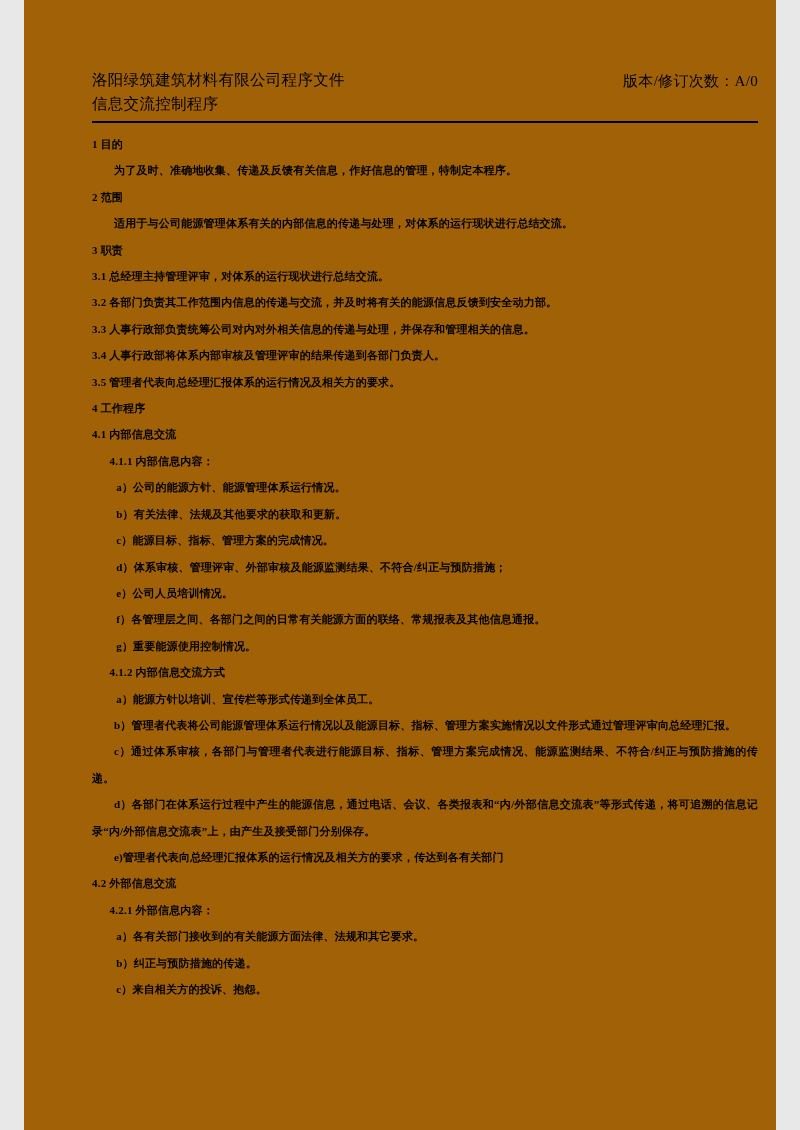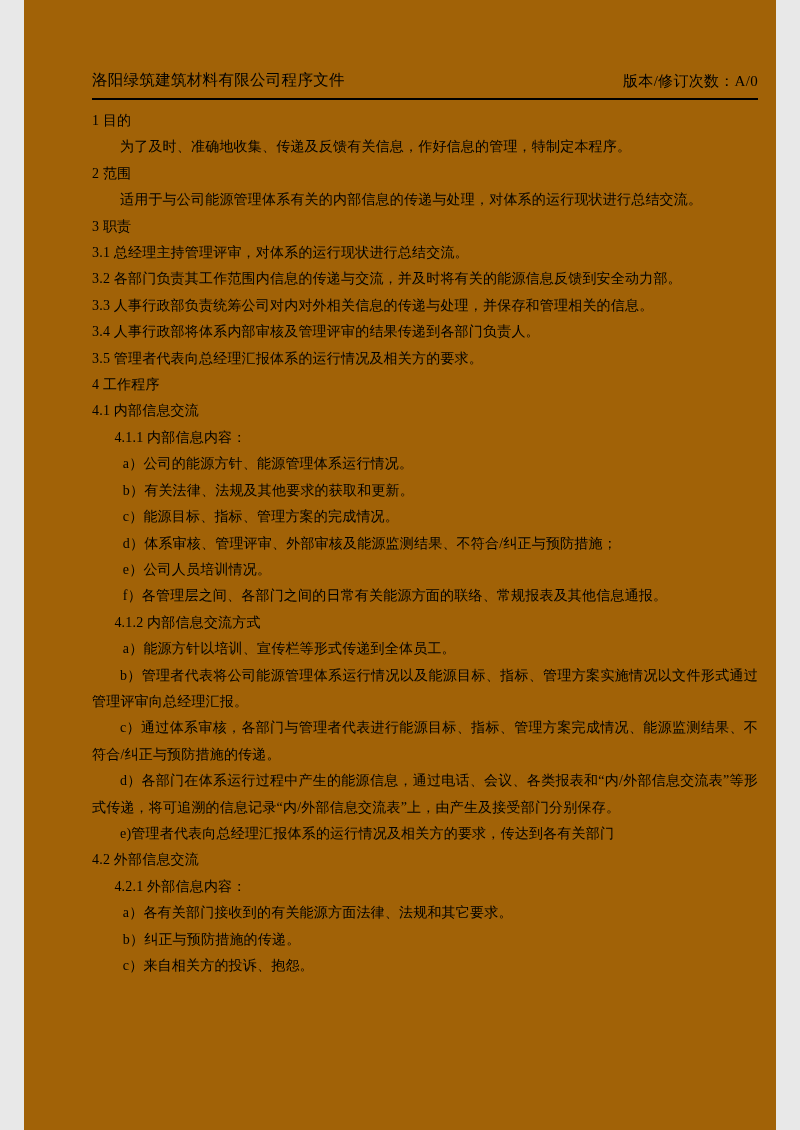--- a/index.html
+++ b/index.html
@@ -43,24 +43,25 @@
     letter-spacing: 0.3px;
     padding-top: 1px;
   }
   .header-rule {
     border-bottom: 2.2px solid #000;
     margin-top: 1px;
     margin-bottom: 8px;
   }
   
   .body-block {
-    font-size: 14px;
+    font-size: 11px;
     line-height: 26.4px;
     letter-spacing: 0.2px;
     text-align: justify;
+    font-weight: bold;
   }
   .p {
     margin: 0;
     white-space: pre-wrap;
   }
   .indent-1 { text-indent: 2em; }
   .lvl-1 { padding-left: 0; }
   .lvl-2 { padding-left: 1.6em; }
   .lvl-3 { padding-left: 2.2em; }
   .hang-wrap {
@@ -70,20 +71,21 @@
 </style>
 </head>
 <body>
 
 <div class="page">
   <div class="content">
 
     <div class="doc-header">
       <div class="header-left">
         <div>洛阳绿筑建筑材料有限公司程序文件</div>
+        <div>信息交流控制程序</div>
       </div>
       <div class="header-right">
         <div>版本/修订次数：A/0</div>
       </div>
     </div>
     <div class="header-rule"></div>
 
     <div class="body-block" id="body-block">
         <p class="p lvl-1">1 目的</p>
         <p class="p lvl-1 indent-1">为了及时、准确地收集、传递及反馈有关信息，作好信息的管理，特制定本程序。</p>
@@ -97,20 +99,21 @@
         <p class="p lvl-1">3.5 管理者代表向总经理汇报体系的运行情况及相关方的要求。</p>
         <p class="p lvl-1">4 工作程序</p>
         <p class="p lvl-1">4.1 内部信息交流</p>
         <p class="p lvl-2">4.1.1 内部信息内容：</p>
         <p class="p lvl-3">a）公司的能源方针、能源管理体系运行情况。</p>
         <p class="p lvl-3">b）有关法律、法规及其他要求的获取和更新。</p>
         <p class="p lvl-3">c）能源目标、指标、管理方案的完成情况。</p>
         <p class="p lvl-3">d）体系审核、管理评审、外部审核及能源监测结果、不符合/纠正与预防措施；</p>
         <p class="p lvl-3">e）公司人员培训情况。</p>
         <p class="p lvl-3">f）各管理层之间、各部门之间的日常有关能源方面的联络、常规报表及其他信息通报。</p>
+        <p class="p lvl-3">g）重要能源使用控制情况。</p>
         <p class="p lvl-2">4.1.2 内部信息交流方式</p>
         <p class="p lvl-3">a）能源方针以培训、宣传栏等形式传递到全体员工。</p>
         <p class="p hang-wrap">b）管理者代表将公司能源管理体系运行情况以及能源目标、指标、管理方案实施情况以文件形式通过管理评审向总经理汇报。</p>
         <p class="p hang-wrap">c）通过体系审核，各部门与管理者代表进行能源目标、指标、管理方案完成情况、能源监测结果、不符合/纠正与预防措施的传递。</p>
         <p class="p hang-wrap">d）各部门在体系运行过程中产生的能源信息，通过电话、会议、各类报表和“内/外部信息交流表”等形式传递，将可追溯的信息记录“内/外部信息交流表”上，由产生及接受部门分别保存。</p>
         <p class="p hang-wrap">e)管理者代表向总经理汇报体系的运行情况及相关方的要求，传达到各有关部门</p>
         <p class="p lvl-1">4.2 外部信息交流</p>
         <p class="p lvl-2">4.2.1 外部信息内容：</p>
         <p class="p lvl-3">a）各有关部门接收到的有关能源方面法律、法规和其它要求。</p>
         <p class="p lvl-3">b）纠正与预防措施的传递。</p>

